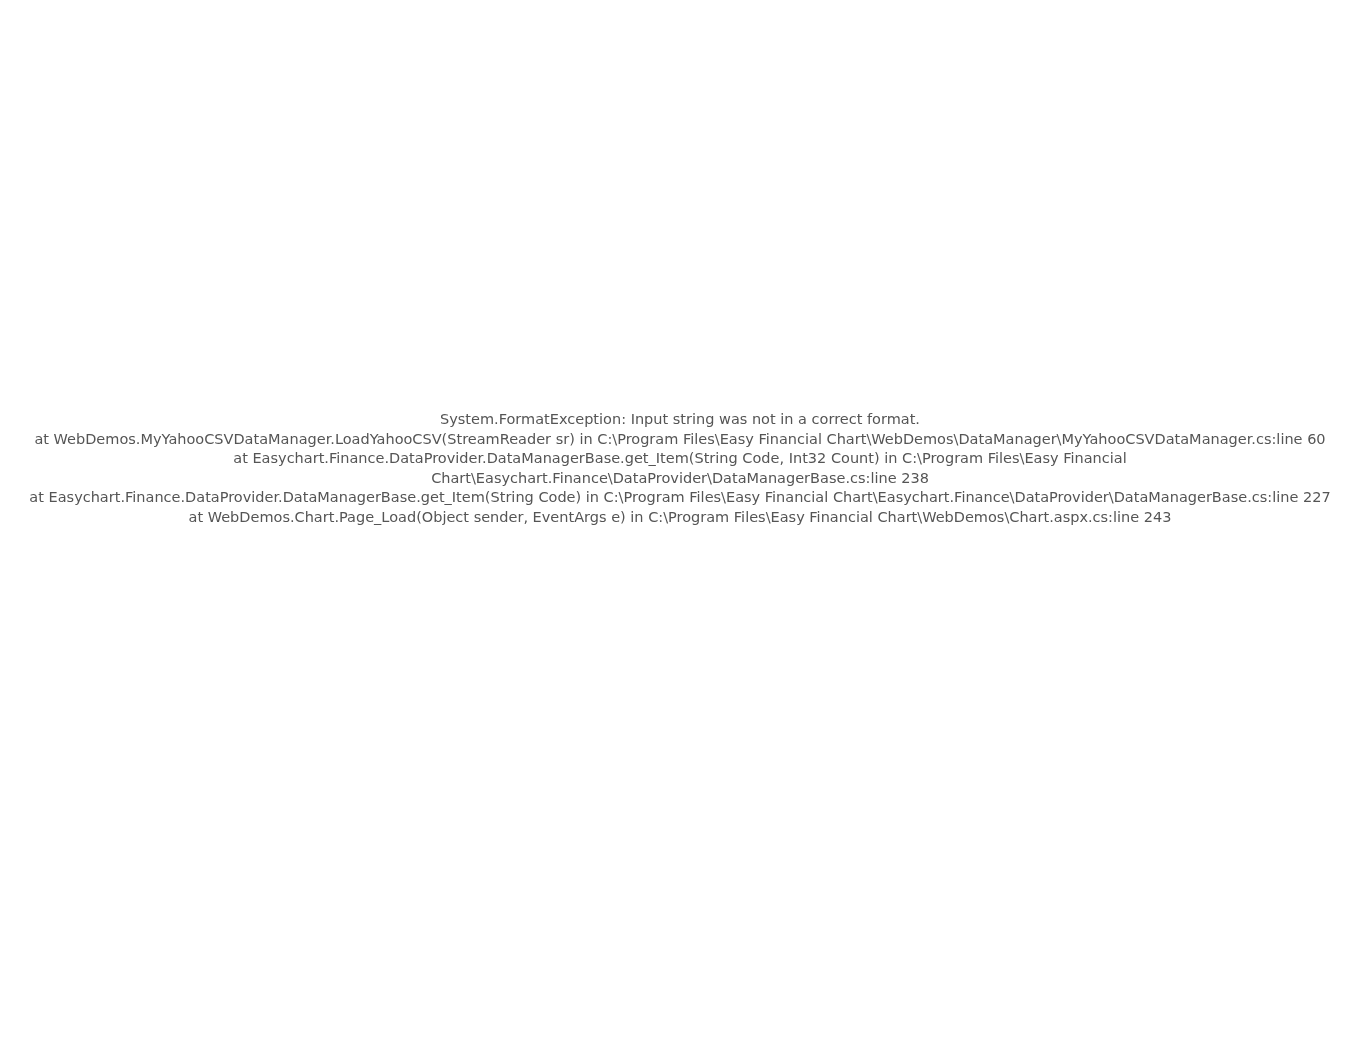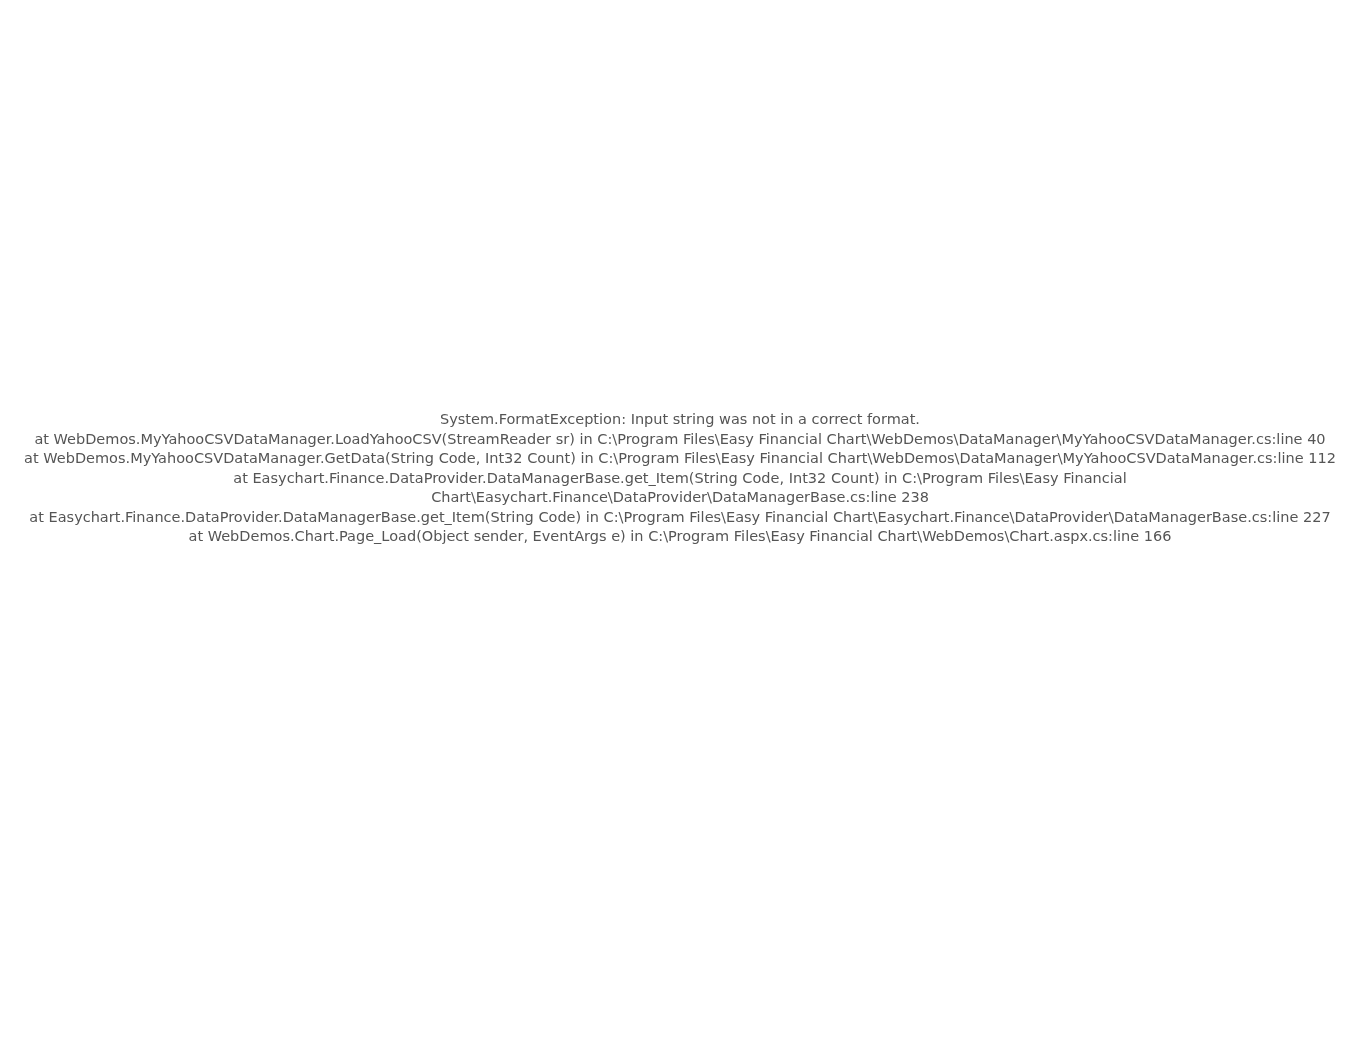--- a/index.html
+++ b/index.html
@@ -35,19 +35,18 @@
     padding: 0;
     margin: 0;
   }
 </style>
 </head>
 <body>
 
 <div class="page">
   <div class="error-block">
     <span class="error-line">System.FormatException: Input string was not in a correct format.</span>
-    <span class="error-line">at WebDemos.MyYahooCSVDataManager.LoadYahooCSV(StreamReader sr) in C:\Program Files\Easy Financial Chart\WebDemos\DataManager\MyYahooCSVDataManager.cs:line 40</span>
-    <span class="error-line">at WebDemos.MyYahooCSVDataManager.GetData(String Code, Int32 Count) in C:\Program Files\Easy Financial Chart\WebDemos\DataManager\MyYahooCSVDataManager.cs:line 112</span>
+    <span class="error-line">at WebDemos.MyYahooCSVDataManager.LoadYahooCSV(StreamReader sr) in C:\Program Files\Easy Financial Chart\WebDemos\DataManager\MyYahooCSVDataManager.cs:line 60</span>
     <span class="error-line">at Easychart.Finance.DataProvider.DataManagerBase.get_Item(String Code, Int32 Count) in C:\Program Files\Easy Financial Chart\Easychart.Finance\DataProvider\DataManagerBase.cs:line 238</span>
     <span class="error-line">at Easychart.Finance.DataProvider.DataManagerBase.get_Item(String Code) in C:\Program Files\Easy Financial Chart\Easychart.Finance\DataProvider\DataManagerBase.cs:line 227</span>
-    <span class="error-line">at WebDemos.Chart.Page_Load(Object sender, EventArgs e) in C:\Program Files\Easy Financial Chart\WebDemos\Chart.aspx.cs:line 166</span>
+    <span class="error-line">at WebDemos.Chart.Page_Load(Object sender, EventArgs e) in C:\Program Files\Easy Financial Chart\WebDemos\Chart.aspx.cs:line 243</span>
   </div>
 </div>
 
 </body></html>

